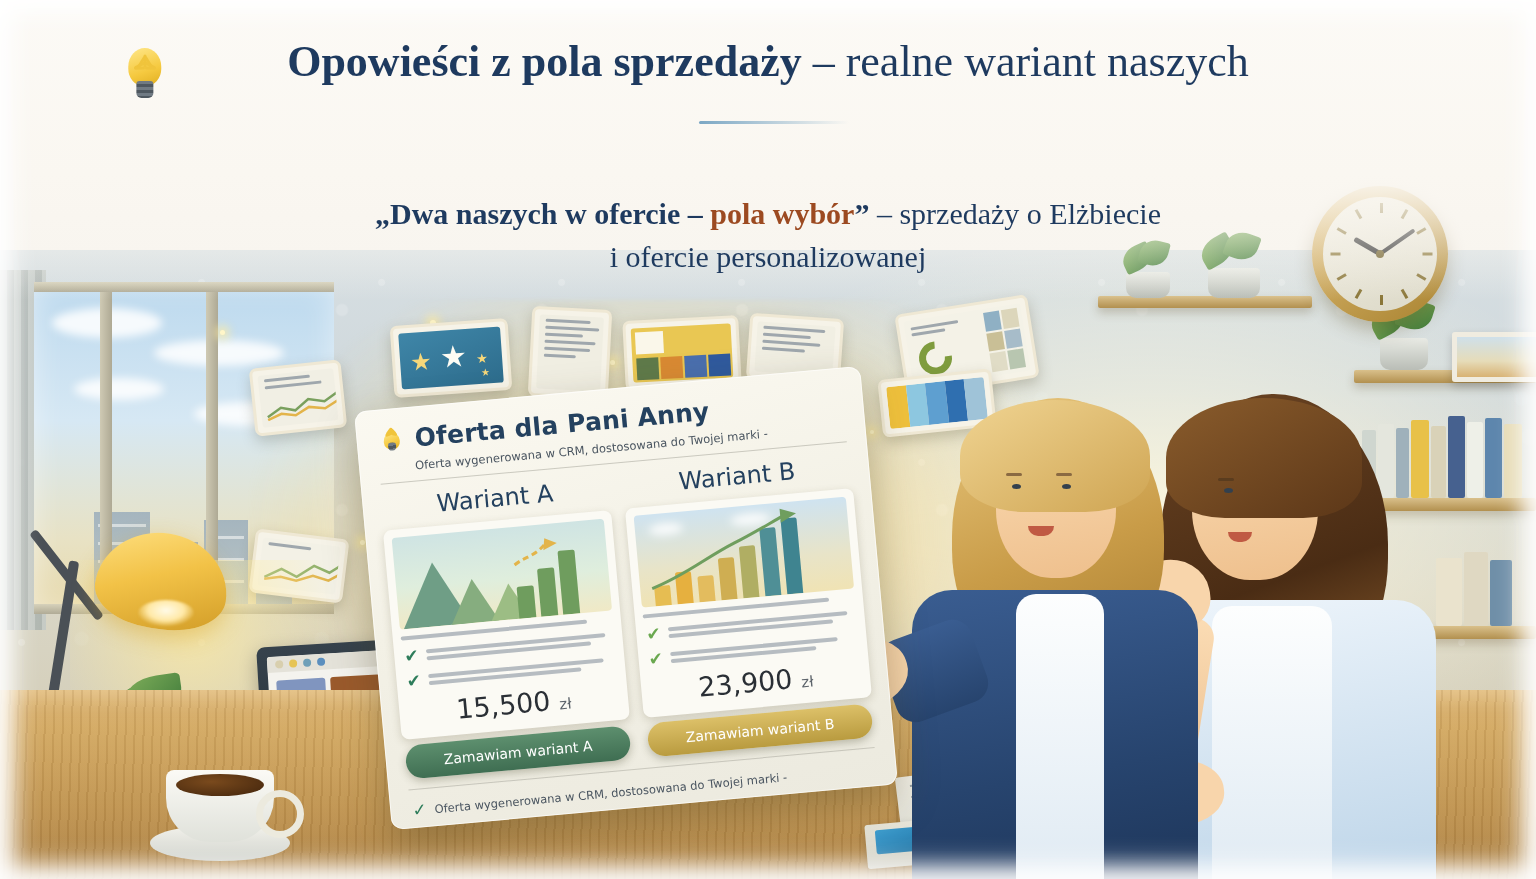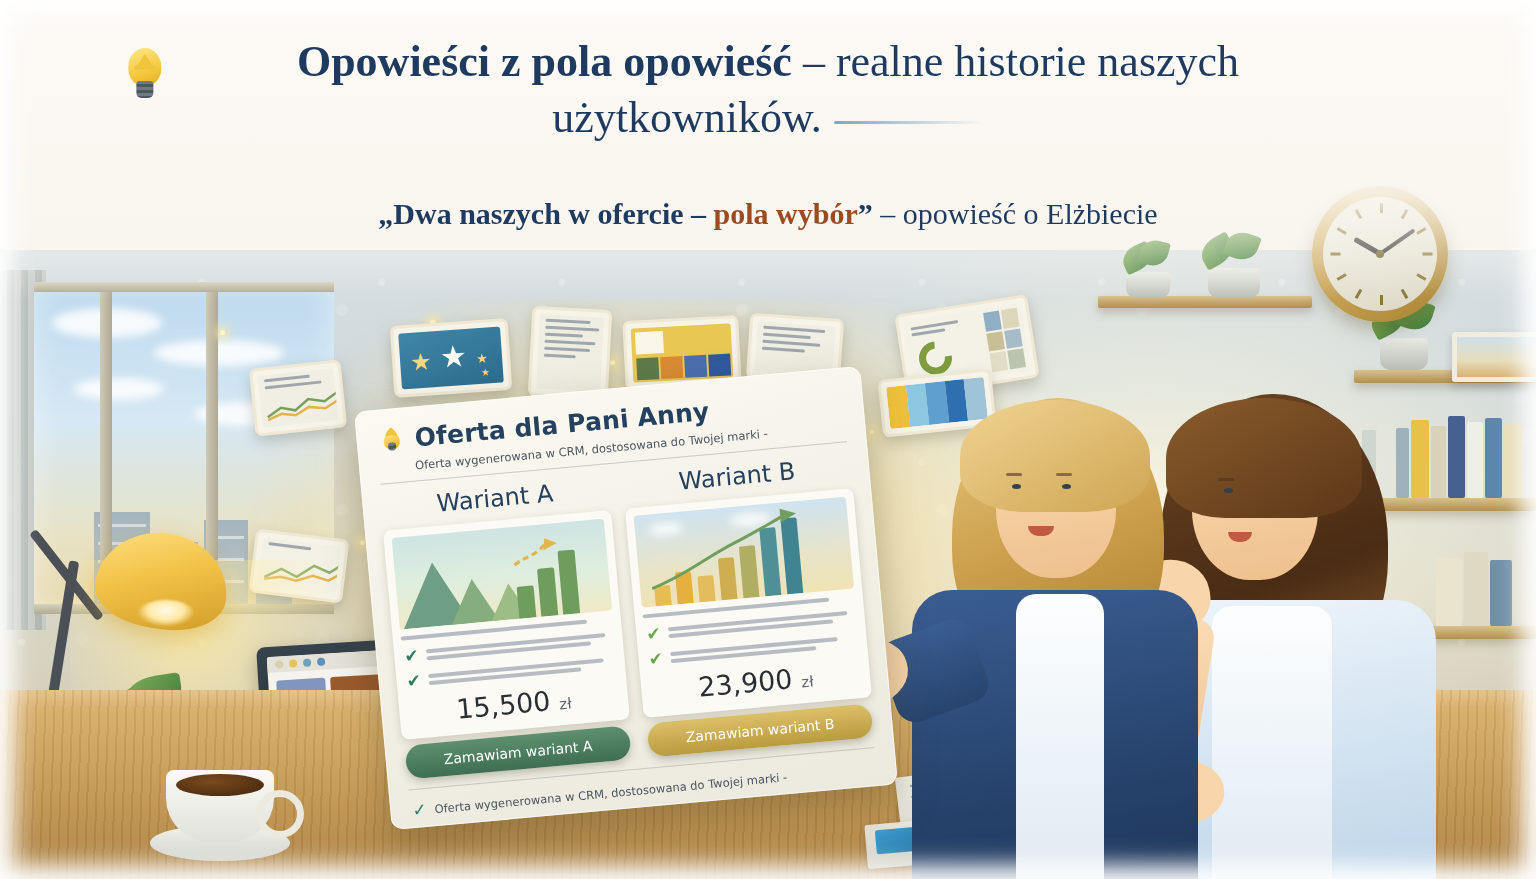--- a/index.html
+++ b/index.html
@@ -639,25 +639,26 @@
         <div class="ray" style="height:13px;transform:translate(-50%,-150%) rotate(0deg)"></div>
         <div class="ray" style="height:13px;transform:translate(-50%,-135%) rotate(32deg)"></div>
         <div class="ray" style="height:13px;transform:translate(-50%,-135%) rotate(-32deg)"></div>
         <div class="ray" style="height:12px;transform:translate(-50%,-95%) rotate(62deg)"></div>
         <div class="ray" style="height:12px;transform:translate(-50%,-95%) rotate(-62deg)"></div>
         <div class="ray" style="height:11px;transform:translate(-50%,-55%) rotate(88deg)"></div>
         <div class="ray" style="height:11px;transform:translate(-50%,-55%) rotate(-88deg)"></div>
       </div>
 
       <div class="h1">
-        <span class="strong">Opowieści z pola opowieść</span><span class="thin"> – </span><span class="thin">realne historie naszych</span><br>
-        <span class="thin">użytkowników.</span><span class="rule"></span>
+        <span class="strong">Opowieści z pola sprzedaży</span><span class="thin"> – </span><span class="thin">realne wariant naszych</span><br>
+        <span class="rule"></span>
       </div>
 
       <div class="h2">
-        <span class="b">„</span><span class="b">Dwa naszych w ofercie</span><span class="b"> – </span><span class="accent">pola wybór</span><span class="b">”</span><span class="thin"> – </span><span class="thin">opowieść o Elżbiecie</span><br>
+        <span class="b">„</span><span class="b">Dwa naszych w ofercie</span><span class="b"> – </span><span class="accent">pola wybór</span><span class="b">”</span><span class="thin"> – </span><span class="thin">sprzedaży o Elżbiecie</span><br>
+        <span class="thin">i ofercie personalizowanej</span>
       </div>
 
     </div>
   </div>
 
   <div class="edge-fade"></div>
 </div>
 
 </body></html>

